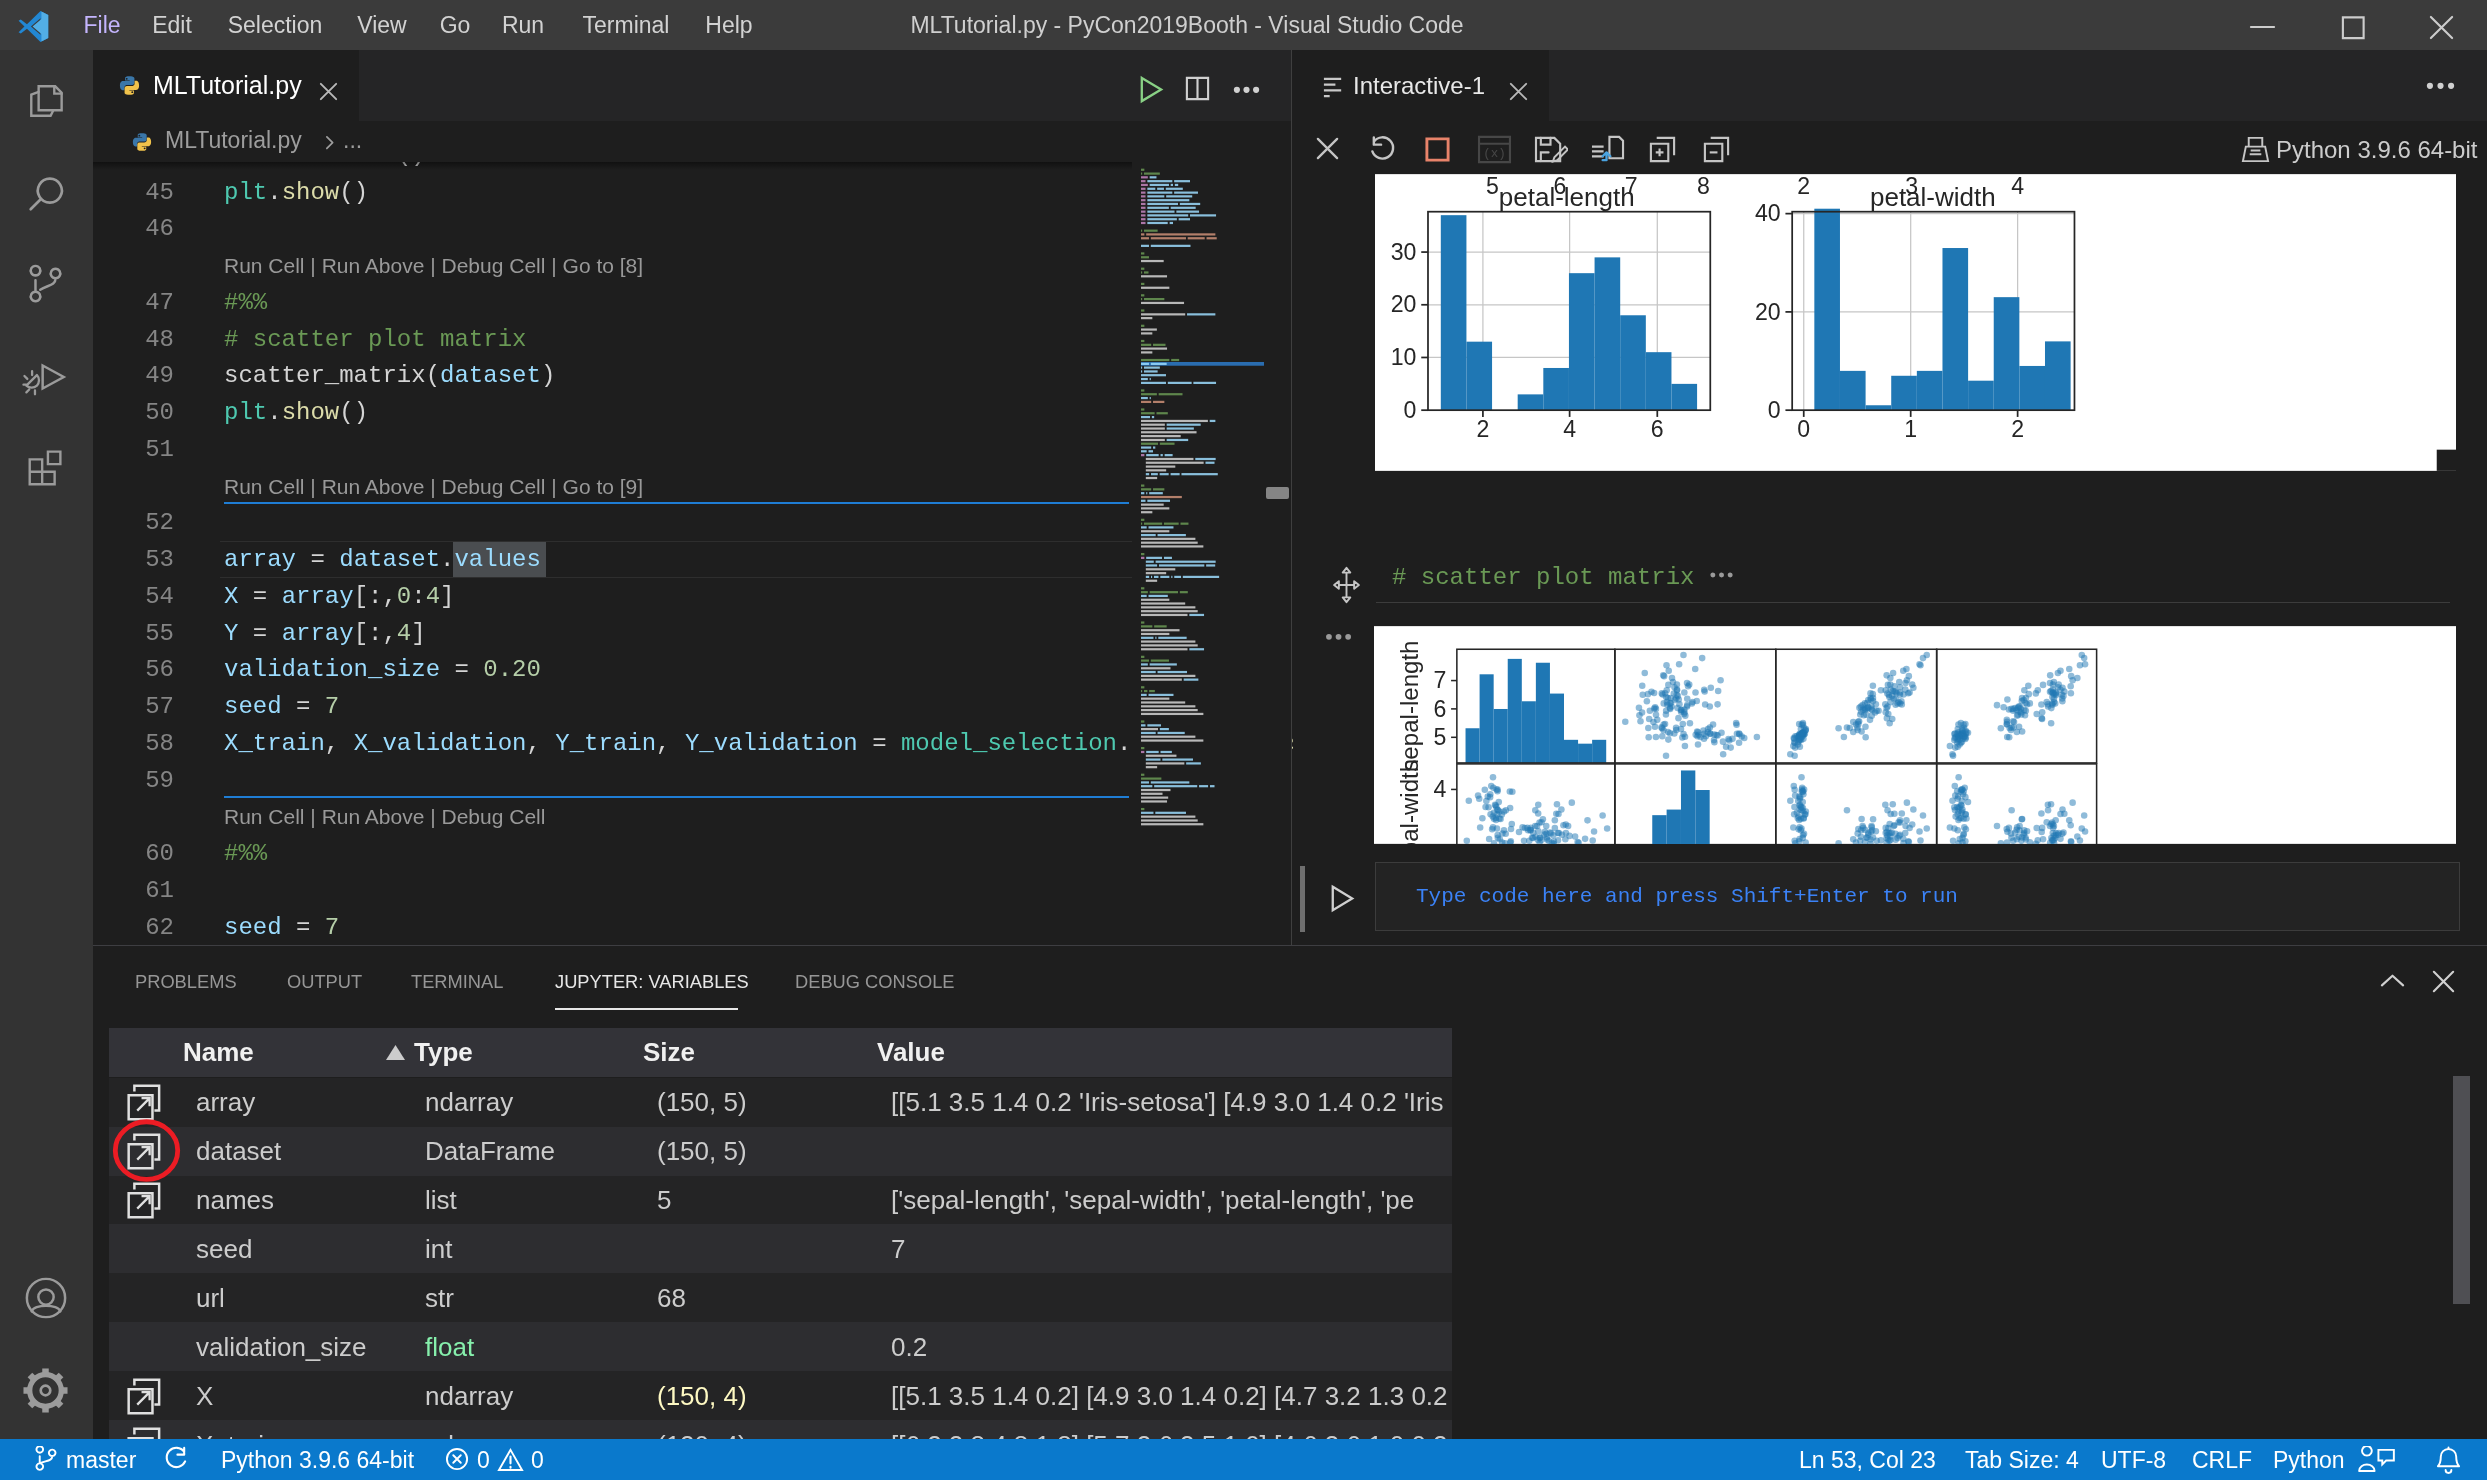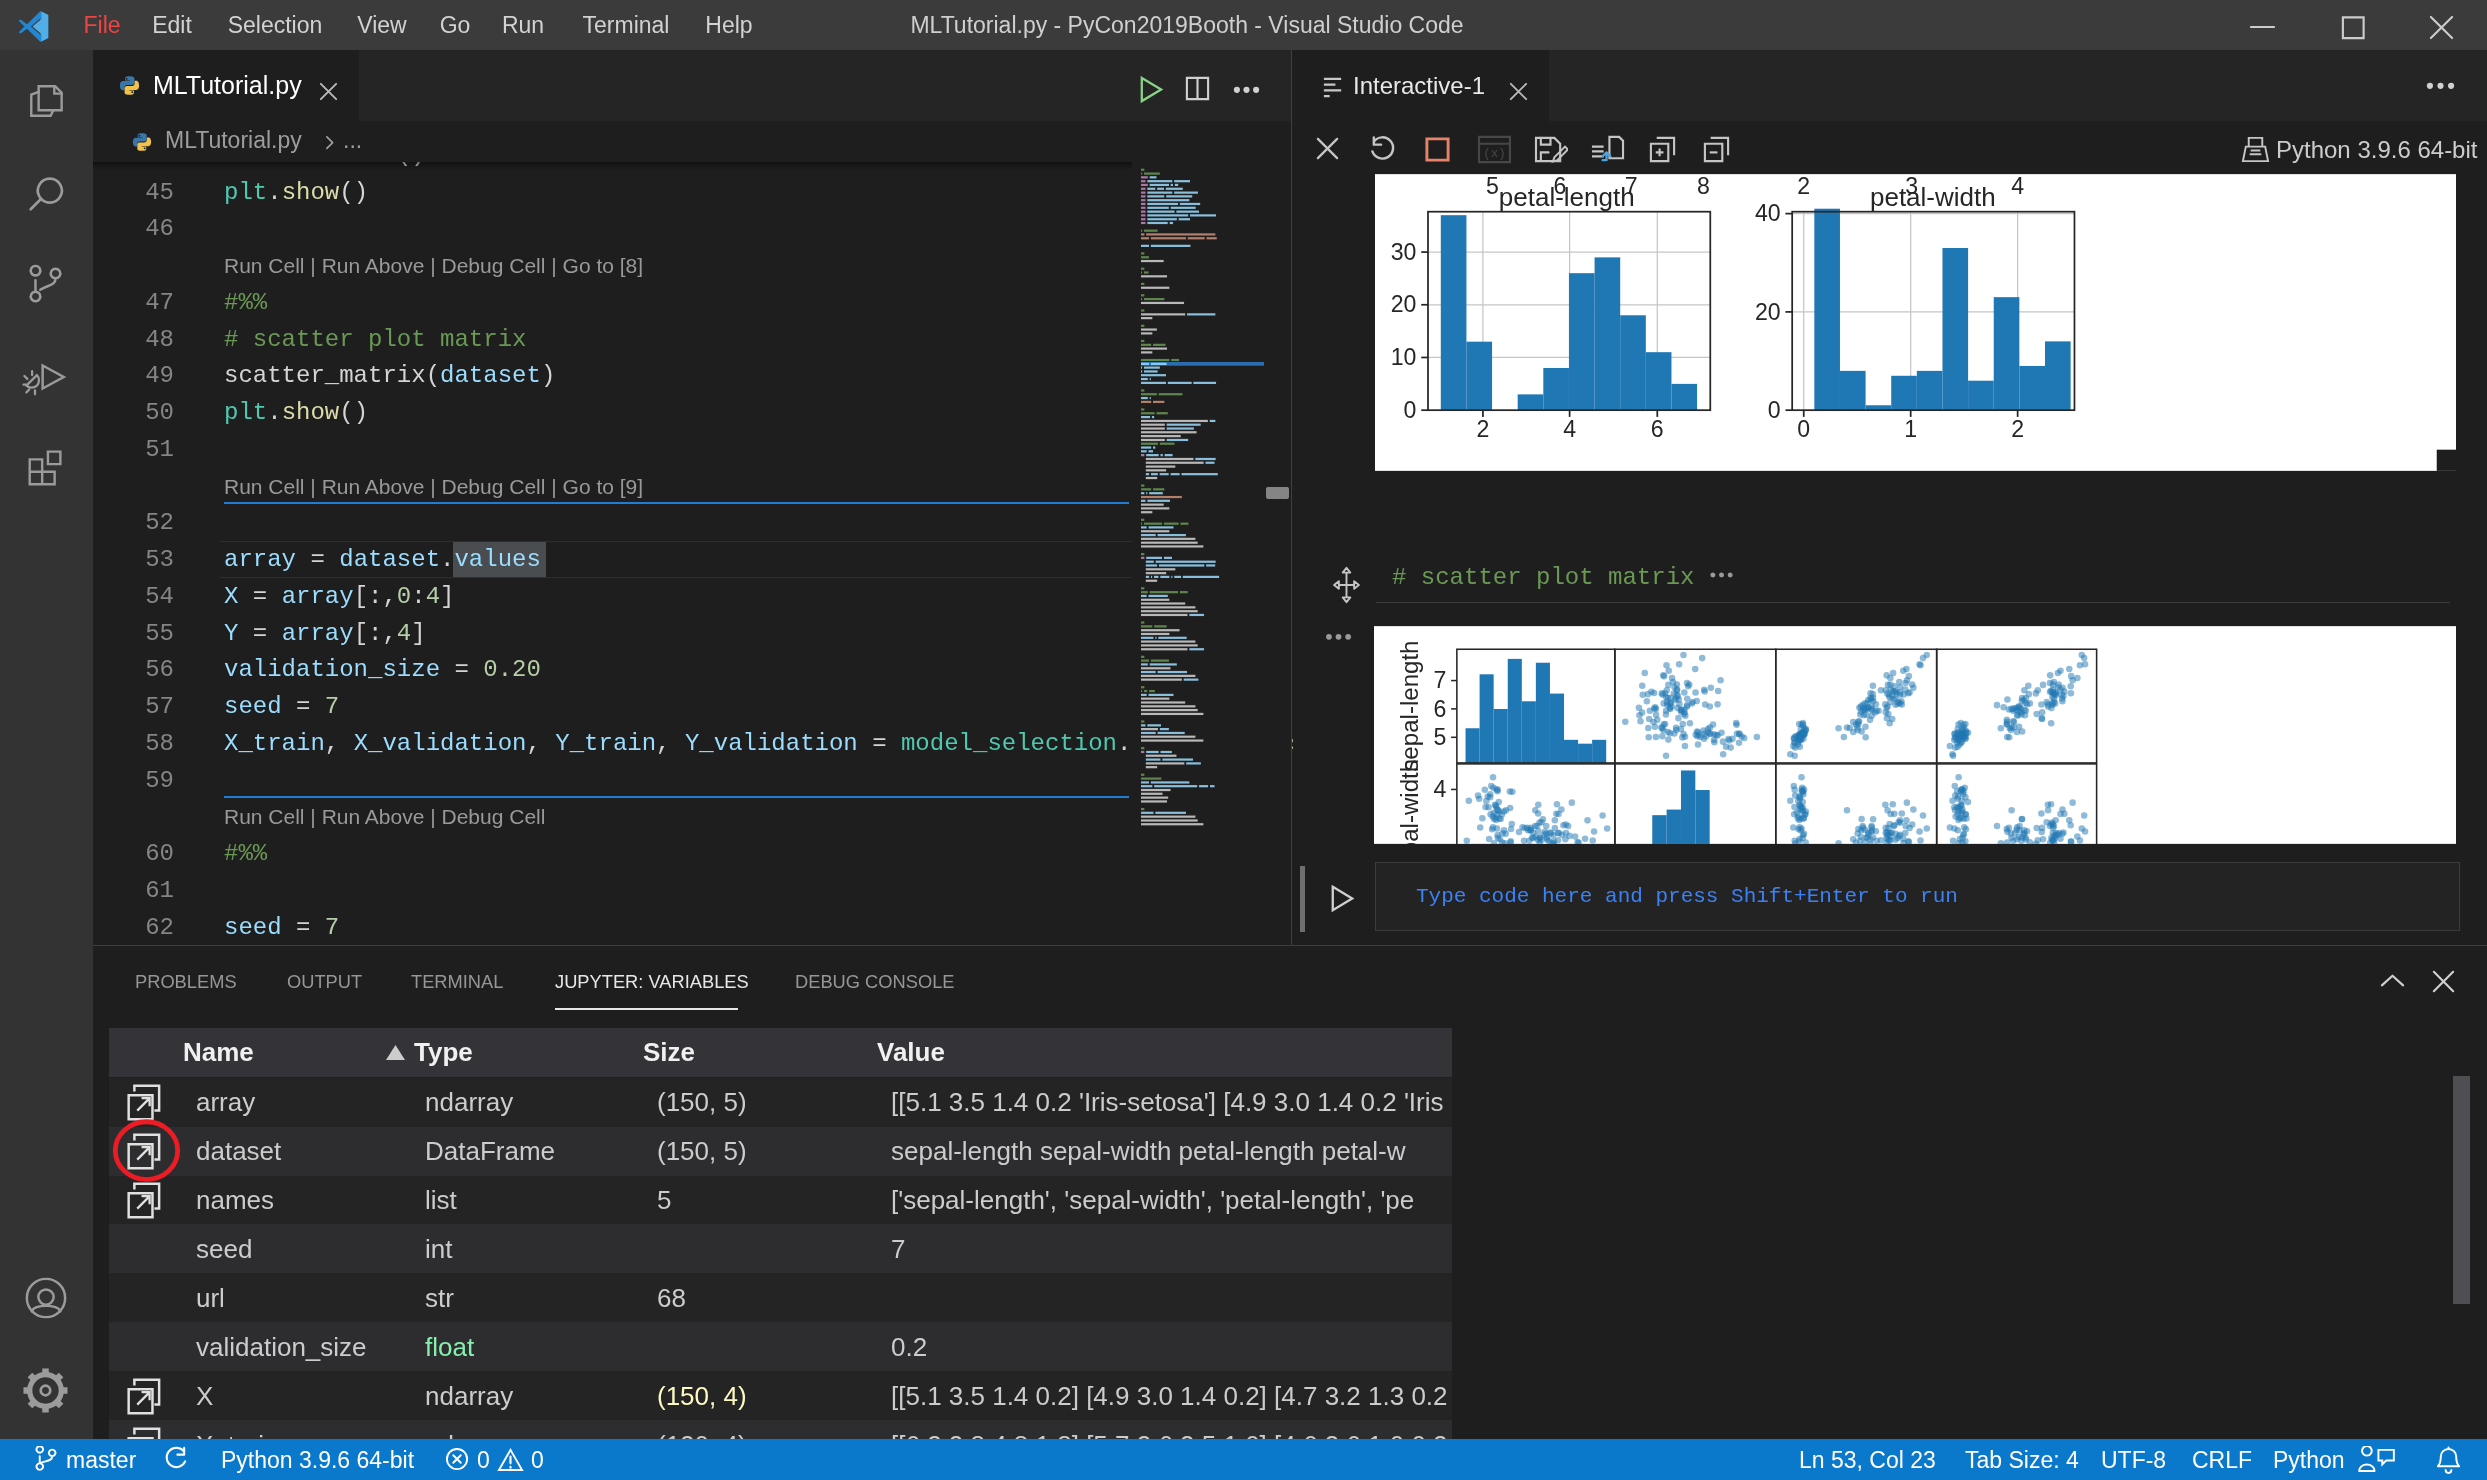--- a/index.html
+++ b/index.html
@@ -3,21 +3,21 @@
 html,body{margin:0;padding:0;width:2487px;height:1480px;overflow:hidden;
  background:#1e1e1e;font-family:"Liberation Sans",sans-serif;}
 .abs{position:absolute;}
 .t{white-space:pre;}
 </style></head><body>
 <div class="abs" style="left:0;top:0;width:2487px;height:50px;background:#3b3b3b"></div>
 <svg class="abs" style="left:16.4px;top:8.7px" width="35" height="35" viewBox="0 0 36 38">
 <path d="M25.6 2.3 10.9 16.6 4.2 11.5 1.8 12.7 8.2 19 1.8 25.3 4.2 26.5 10.9 21.4 25.6 35.7 34 31.6 34 6.4 Z M25.6 10.1 25.6 27.9 15.2 19Z" fill="#2287d3"></path>
 <path d="M26.6 2.8 34 6.4 34 31.6 26.6 35.2 Z M26.6 10.9 26.6 27.1 17 19 Z" fill="#52aee6"></path>
 </svg>
-<div class="abs t" style="left:102px;top:11.6px;transform:translateX(-50%);font-size:23px;color:#ef4444">File</div>
+<div class="abs t" style="left:102px;top:11.6px;transform:translateX(-50%);font-size:23px;color:#c4b5fd">File</div>
 <div class="abs t" style="left:172px;top:11.6px;transform:translateX(-50%);font-size:23px;color:#d2d2d2">Edit</div>
 <div class="abs t" style="left:275px;top:11.6px;transform:translateX(-50%);font-size:23px;color:#d2d2d2">Selection</div>
 <div class="abs t" style="left:382px;top:11.6px;transform:translateX(-50%);font-size:23px;color:#d2d2d2">View</div>
 <div class="abs t" style="left:455px;top:11.6px;transform:translateX(-50%);font-size:23px;color:#d2d2d2">Go</div>
 <div class="abs t" style="left:523px;top:11.6px;transform:translateX(-50%);font-size:23px;color:#d2d2d2">Run</div>
 <div class="abs t" style="left:626px;top:11.6px;transform:translateX(-50%);font-size:23px;color:#d2d2d2">Terminal</div>
 <div class="abs t" style="left:729px;top:11.6px;transform:translateX(-50%);font-size:23px;color:#d2d2d2">Help</div>
 <div class="abs t" style="left:1187px;top:11.6px;transform:translateX(-50%);font-size:23px;color:#cfcfcf">MLTutorial.py - PyCon2019Booth - Visual Studio Code</div>
 <svg class="abs" style="left:2249px;top:13.5px" width="27" height="27" viewBox="0 0 28 28">
     <path d="M2 13.5 H26" stroke="#cccccc" stroke-width="2.2" fill="none" stroke-linecap="round" stroke-linejoin="round"></path>
@@ -1486,21 +1486,20 @@
 <div class="abs t" style="left:798px;top:59px;font-size:26px;color:#cccccc;max-width:562px;overflow:hidden">[[5.1 3.5 1.4 0.2 'Iris-setosa'] [4.9 3.0 1.4 0.2 'Iris</div>
 <div class="abs" style="left:16.4px;top:99px;width:1343px;height:49px;background:#2d2d30"></div>
 <svg class="abs" style="left:29px;top:103px" width="40" height="40" viewBox="0 0 42 42">
       <path d="M7 14 H32 V39 H7 Z" stroke="#e0e0e0" stroke-width="2.6" fill="none" stroke-linecap="butt" stroke-linejoin="miter"></path>
       <path d="M13 10 V4 H39 V30 H34" stroke="#e0e0e0" stroke-width="2.6" fill="none" stroke-linecap="butt" stroke-linejoin="miter"></path>
       <path d="M16 30 L28 18 M20.5 17 H29 V25.5" stroke="#e0e0e0" stroke-width="2.4" fill="none" stroke-linecap="butt" stroke-linejoin="miter"></path>
     </svg>
 <div class="abs t" style="left:103px;top:108px;font-size:26px;color:#cccccc">dataset</div>
 <div class="abs t" style="left:332px;top:108px;font-size:26px;color:#cccccc">DataFrame</div>
 <div class="abs t" style="left:564px;top:108px;font-size:26px;color:#cccccc">(150, 5)</div>
-<div class="abs t" style="left:798px;top:108px;font-size:26px;color:#cccccc;max-width:562px;overflow:hidden">sepal-length sepal-width petal-length petal-w</div>
 <div class="abs" style="left:16.4px;top:148px;width:1343px;height:49px;background:#242425"></div>
 <svg class="abs" style="left:29px;top:152px" width="40" height="40" viewBox="0 0 42 42">
       <path d="M7 14 H32 V39 H7 Z" stroke="#e0e0e0" stroke-width="2.6" fill="none" stroke-linecap="butt" stroke-linejoin="miter"></path>
       <path d="M13 10 V4 H39 V30 H34" stroke="#e0e0e0" stroke-width="2.6" fill="none" stroke-linecap="butt" stroke-linejoin="miter"></path>
       <path d="M16 30 L28 18 M20.5 17 H29 V25.5" stroke="#e0e0e0" stroke-width="2.4" fill="none" stroke-linecap="butt" stroke-linejoin="miter"></path>
     </svg>
 <div class="abs t" style="left:103px;top:157px;font-size:26px;color:#cccccc">names</div>
 <div class="abs t" style="left:332px;top:157px;font-size:26px;color:#cccccc">list</div>
 <div class="abs t" style="left:564px;top:157px;font-size:26px;color:#cccccc">5</div>
 <div class="abs t" style="left:798px;top:157px;font-size:26px;color:#cccccc;max-width:562px;overflow:hidden">['sepal-length', 'sepal-width', 'petal-length', 'pe</div>

